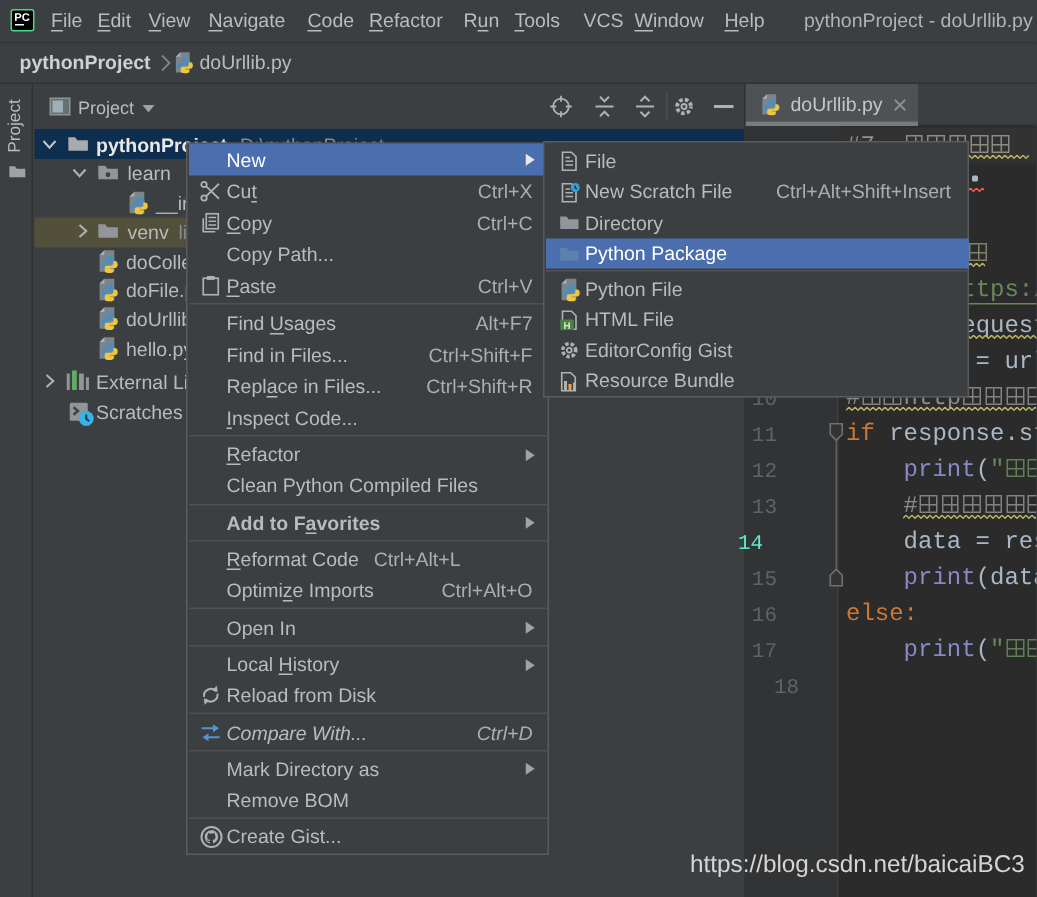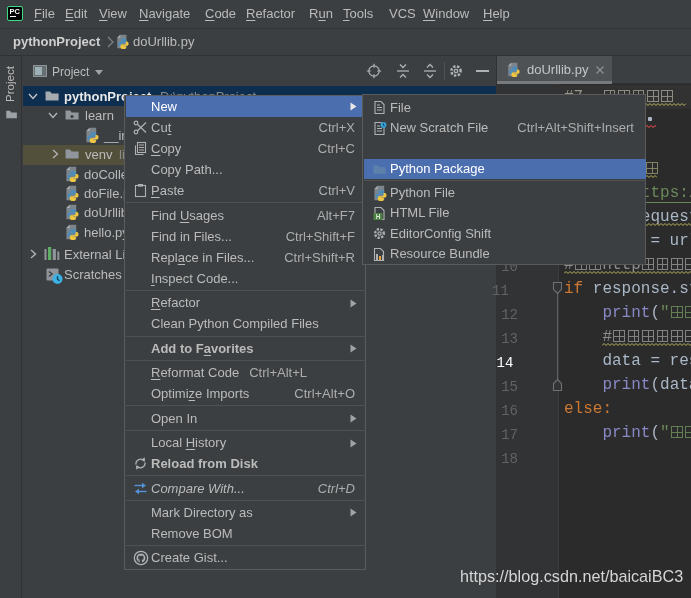--- a/index.html
+++ b/index.html
@@ -22,20 +22,21 @@
 <div class="tx" style="left:65px;top:6px"><span class="u">E</span>dit</div>
 <div class="tx" style="left:99px;top:6px"><span class="u">V</span>iew</div>
 <div class="tx" style="left:139px;top:6px"><span class="u">N</span>avigate</div>
 <div class="tx" style="left:205px;top:6px"><span class="u">C</span>ode</div>
 <div class="tx" style="left:246px;top:6px"><span class="u">R</span>efactor</div>
 <div class="tx" style="left:309px;top:6px">R<span class="u">u</span>n</div>
 <div class="tx" style="left:343px;top:6px"><span class="u">T</span>ools</div>
 <div class="tx" style="left:389px;top:6px">VCS</div>
 <div class="tx" style="left:423px;top:6px"><span class="u">W</span>indow</div>
 <div class="tx" style="left:483px;top:6px"><span class="u">H</span>elp</div>
+<div class="tx" style="left:536px;top:6px;color:#b2b2b2">pythonProject - doUrllib.py</div>
 <div class="abs" style="left:0;top:29px;width:691px;height:27px;background:#3c3f41;border-bottom:1px solid #323232"></div>
 <div class="tx" style="left:13px;top:34px;font-weight:bold;color:#d0d0d0">pythonProject</div>
 <svg class="abs" style="left:107px;top:36px" width="8" height="12">
       <polyline points="1,1 6,6 1,11" fill="none" stroke="#7f8487" stroke-width="1.2"></polyline>
     </svg>
 <svg class="abs" style="left:115px;top:34px" width="15" height="15" viewBox="0 0 16 16">
 <path d="M5.6 0.8 H12.2 V15.2 H2.4 V4 z" fill="#7d858c"></path>
 <path d="M5.6 0.8 V4 H2.4 z" fill="#a9afb4"></path>
 <path d="M8.7 4.9 c-2.1 0-2.5 1-2.5 1.8 v1.2 h2.6 v0.5 H5.3 c-1.1 0-1.8 0.9-1.8 2.3 0 1.4 0.7 2.3 1.8 2.3 h1.1 v-1.5 c0-1 0.8-1.7 1.8-1.7 h2.6 c0.8 0 1.4-0.6 1.4-1.4 V6.7 c0-1.1-1.1-1.8-3.5-1.8z" fill="#4e8cba"></path>
 <path d="M9.3 16.1 c2.1 0 2.5-1 2.5-1.8 v-1.2 H9.2 v-0.5 h3.5 c1.1 0 1.8-0.9 1.8-2.3 0-1.4-0.7-2.3-1.8-2.3 h-1.1 v1.5 c0 1-0.8 1.7-1.8 1.7 H7.2 c-0.8 0-1.4 0.6-1.4 1.4 v1.7 c0 1.1 1.1 1.8 3.5 1.8z" fill="#efc63f"></path>
@@ -165,28 +166,28 @@
     </svg>
 <div class="tx" style="left:527px;top:62px;color:#c3c6c8">doUrllib.py</div>
 <svg class="abs" style="left:595px;top:65px" width="10" height="10">
       <path d="M1.5 1.5 L8.5 8.5 M8.5 1.5 L1.5 8.5" stroke="#8c9092" stroke-width="1.2"></path>
     </svg>
 <div class="abs" style="left:497px;top:84px;width:194px;height:514px;background:#313335"></div>
 <div class="abs" style="left:558px;top:84px;width:133px;height:514px;background:#2b2b2b"></div>
 <div class="abs" style="left:558px;top:84px;width:1px;height:514px;background:#3c3f41"></div>
 <div class="abs" style="left:558px;top:85px;width:133px;height:24px;background:#323232"></div>
 <div class="mono" style="left:492px;top:256px;width:26px;text-align:right;font-size:14px;color:#606366">10</div>
-<div class="mono" style="left:492px;top:280px;width:26px;font-size:14px;color:#606366">11</div>
+<div class="mono" style="left:492px;top:280px;width:26px;text-align:right;font-size:14px;color:#606366">11</div>
 <div class="mono" style="left:492px;top:304px;width:26px;text-align:right;font-size:14px;color:#606366">12</div>
 <div class="mono" style="left:492px;top:328px;width:26px;text-align:right;font-size:14px;color:#606366">13</div>
-<div class="mono" style="left:492px;top:352px;width:26px;text-align:center;font-size:14px;color:#ffffff">14</div>
+<div class="mono" style="left:492px;top:352px;width:26px;text-align:left;font-size:14px;color:#5eead4">14</div>
 <div class="mono" style="left:492px;top:376px;width:26px;text-align:right;font-size:14px;color:#606366">15</div>
 <div class="mono" style="left:492px;top:400px;width:26px;text-align:right;font-size:14px;color:#606366">16</div>
 <div class="mono" style="left:492px;top:424px;width:26px;text-align:right;font-size:14px;color:#606366">17</div>
-<div class="mono" style="left:492px;top:448px;width:26px;text-align:right;font-size:14px;color:#606366">18</div>
+<div class="mono" style="left:516px;top:448px;width:26px;text-align:left;font-size:14px;color:#606366">18</div>
 <svg class="abs" style="left:551px;top:281px" width="13" height="15" viewBox="0 0 13 15">
 <path d="M2.5 1.5 h8 v7 l-4 4 -4 -4 z" fill="#313335" stroke="#6e7173" stroke-width="1.1"></path>
     </svg>
 <svg class="abs" style="left:551px;top:378px" width="13" height="15" viewBox="0 0 13 15">
 <path d="M6.5 1.5 l4 4 v7 h-8 v-7 z" fill="#313335" stroke="#6e7173" stroke-width="1.1"></path>
     </svg>
 <div class="abs" style="left:557px;top:294px;width:1px;height:85px;background:#5e6163"></div>
 <div class="mono" style="left:564px;top:86px;color:#95958a">#7&nbsp;&nbsp;<span class="cj"></span><span class="cj"></span><span class="cj"></span><span class="cj"></span><span class="cj"></span></div>
 <div class="abs" style="left:564px;top:103px;width:122px;height:3px;overflow:hidden">
       <svg width="122" height="3" viewBox="0 0 122 3" style="position:absolute;left:0;top:0">
@@ -323,21 +324,21 @@
           <polygon points="0.5,0.5 6.5,4.5 0.5,8.5" fill="#9fa3a6"></polygon>
         </svg>
       </div>
 <div style="position:absolute;left:1px;top:334.3000000000001px;width:240px;height:1px;background:#515151"></div>
 <div style="position:absolute;left:1px;top:336.5000000000001px;width:240px;height:21.1px;">
         <div style="position:absolute;left:25px;top:3px;color:#bbbbbb;font-size:13px;white-space:pre">Local <span class="u">H</span>istory</div>
         <svg style="position:absolute;right:9px;top:6.5px" width="7" height="9">
           <polygon points="0.5,0.5 6.5,4.5 0.5,8.5" fill="#9fa3a6"></polygon>
         </svg>
       </div>
-<div style="position:absolute;left:1px;top:357.60000000000014px;width:224px;height:21.1px;font-weight:bold;">
+<div style="position:absolute;left:1px;top:357.60000000000014px;width:224px;height:21.1px;">
         <div style="position:absolute;left:7px;top:3px"><svg width="15" height="15" viewBox="0 0 15 15">
             <g fill="none" stroke="#afb1b3" stroke-width="1.3">
 <path d="M3 8.6 a4.7 4.7 0 0 1 8.3-3.6"></path>
               <path d="M12 6.4 a4.7 4.7 0 0 1 -8.3 3.6"></path>
             </g>
 <polygon points="11.6,1.2 12.1,5.4 8.2,4.1" fill="#afb1b3"></polygon>
 <polygon points="3.4,13.8 2.9,9.6 6.8,10.9" fill="#afb1b3"></polygon>
           </svg></div>
         <div style="position:absolute;left:25px;top:3px;color:#bbbbbb;font-size:13px;white-space:pre">Reload from Disk</div>
       </div>
@@ -382,20 +383,26 @@
 <div style="position:absolute;left:1px;top:22.6px;width:282px;height:20.5px;">
 <div style="position:absolute;left:8px;top:3px"><svg width="15" height="15" viewBox="0 0 15 15">
             <path d="M3 1.5 h6 l3 3 v9 h-9 z" fill="none" stroke="#afb1b3" stroke-width="1.1"></path>
 <path d="M5 5 h3 M5 7.5 h5 M5 10 h5" stroke="#afb1b3" stroke-width="1"></path>
             <circle cx="11.5" cy="4" r="3" fill="#389fd6"></circle>
             <path d="M11.5 2.6 v1.6 l1.1 0.7" stroke="#0e3344" stroke-width="0.9" fill="none"></path>
           </svg></div>
 <div style="position:absolute;left:26px;top:2.5px;color:#bbbbbb;font-size:13px;white-space:pre">New Scratch File</div>
 <div style="position:absolute;right:12px;top:2.5px;color:#adadad;font-size:13px">Ctrl+Alt+Shift+Insert</div>
 </div>
+<div style="position:absolute;left:1px;top:43.1px;width:282px;height:20.5px;">
+<div style="position:absolute;left:8px;top:3px"><svg width="15" height="15" viewBox="0 0 16 16">
+            <path d="M1.5 3.5 h4.6 l1.5 2 h7 v7 h-13 z" fill="#90969b"></path>
+          </svg></div>
+<div style="position:absolute;left:26px;top:2.5px;color:#bbbbbb;font-size:13px;white-space:pre">Directory</div>
+</div>
 <div style="position:absolute;left:1px;top:63.6px;width:282px;height:20.5px;background:#4b6eaf;">
 <div style="position:absolute;left:8px;top:3px"><svg width="15" height="15" viewBox="0 0 16 16">
             <path d="M1.5 3.5 h4.6 l1.5 2 h7 v7 h-13 z" fill="#5d81ab"></path>
           </svg></div>
 <div style="position:absolute;left:26px;top:2.5px;color:#ffffff;font-size:13px;white-space:pre">Python Package</div>
 </div>
 <div style="position:absolute;left:1px;top:85.19999999999999px;width:282px;height:1px;background:#515151"></div>
 <div style="position:absolute;left:1px;top:87.39999999999999px;width:282px;height:20.5px;">
 <div style="position:absolute;left:8px;top:3px"><svg width="16" height="16" viewBox="0 0 16 16">
 <path d="M5.6 0.8 H12.2 V15.2 H2.4 V4 z" fill="#7d858c"></path>
@@ -411,21 +418,21 @@
 <rect x="1.5" y="7" width="9" height="7" fill="#4c8044"></rect>
             <text x="6" y="13" font-size="6.5" fill="#d8e8d0" font-family="Liberation Sans" text-anchor="middle" font-weight="bold">H</text>
           </svg></div>
 <div style="position:absolute;left:26px;top:2.5px;color:#bbbbbb;font-size:13px;white-space:pre">HTML File</div>
 </div>
 <div style="position:absolute;left:1px;top:128.39999999999998px;width:282px;height:20.5px;">
 <div style="position:absolute;left:8px;top:3px"><svg width="15" height="15" viewBox="0 0 16 16">
 <circle cx="8" cy="8" r="4.6" fill="none" stroke="#afb1b3" stroke-width="2.5" stroke-dasharray="2.4 1.45" stroke-dashoffset="1"></circle>
 <circle cx="8" cy="8" r="1.7" fill="none" stroke="#afb1b3" stroke-width="1.3"></circle>
           </svg></div>
-<div style="position:absolute;left:26px;top:2.5px;color:#bbbbbb;font-size:13px;white-space:pre">EditorConfig Shift</div>
+<div style="position:absolute;left:26px;top:2.5px;color:#bbbbbb;font-size:13px;white-space:pre">EditorConfig Gist</div>
 </div>
 <div style="position:absolute;left:1px;top:148.89999999999998px;width:282px;height:20.5px;">
 <div style="position:absolute;left:8px;top:3px"><svg width="15" height="15" viewBox="0 0 15 15">
             <path d="M2.5 1.5 h6 l3 3 v9 h-9 z" fill="none" stroke="#afb1b3" stroke-width="1.1"></path>
 <rect x="4" y="7" width="2" height="6" fill="#afb1b3"></rect>
             <rect x="7" y="9" width="2" height="4" fill="#e8a33d"></rect>
             <rect x="10" y="8" width="2" height="5" fill="#afb1b3"></rect>
           </svg></div>
 <div style="position:absolute;left:26px;top:2.5px;color:#bbbbbb;font-size:13px;white-space:pre">Resource Bundle</div>
 </div>

